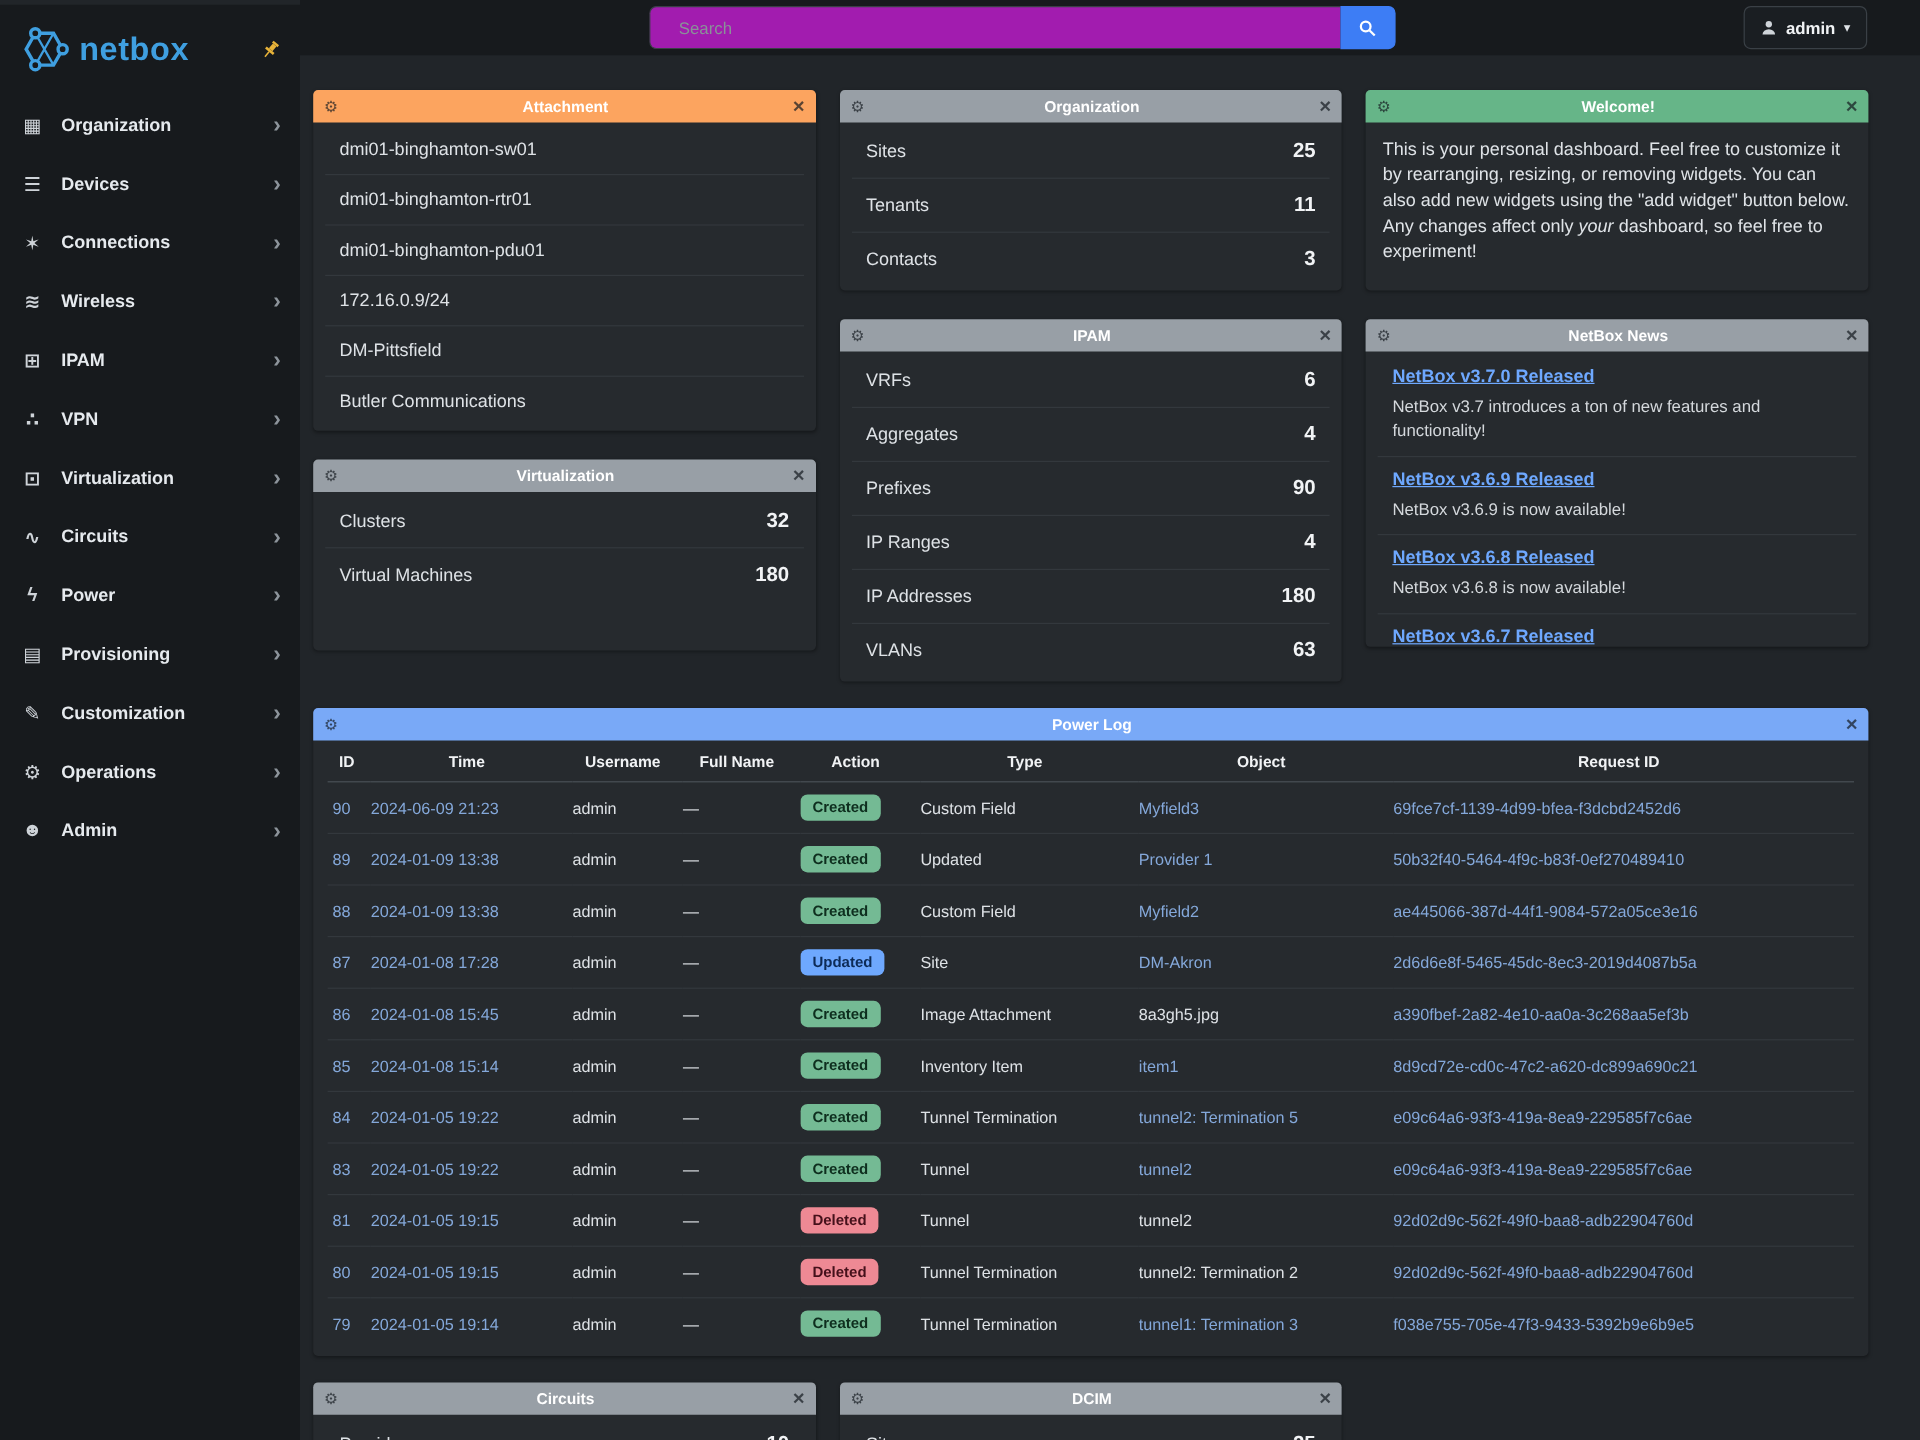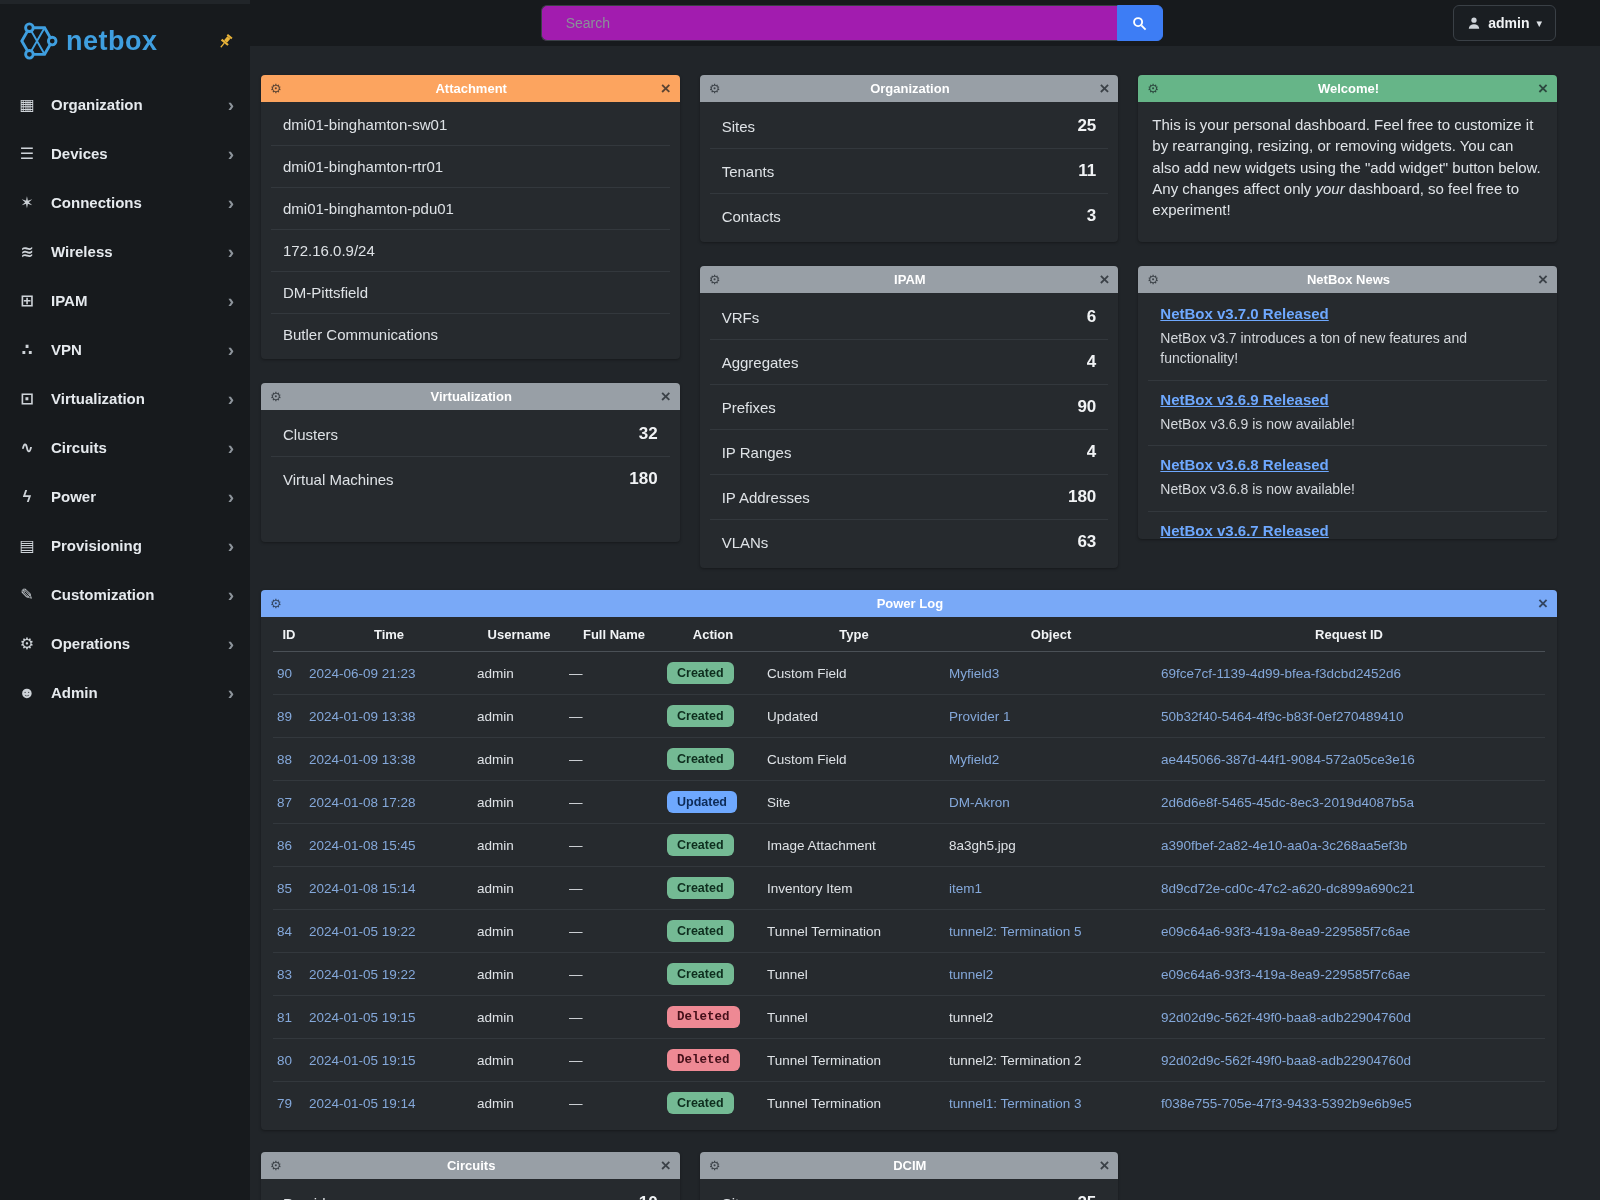--- a/index.html
+++ b/index.html
@@ -94,21 +94,21 @@
     padding:10px 8px 9px 0;border-bottom:1px solid #4a5056;}
   table.changelog td{font-size:13.5px;color:var(--text);padding:10px 8px 10px 0;
     border-bottom:1px solid var(--row-border);overflow:hidden;white-space:nowrap;text-overflow:ellipsis;}
   table.changelog tr:last-child td{border-bottom:none;margin-left:40px;}
   table.changelog th:first-child,table.changelog td:first-child{padding-left:4px;}
   .tlink{color:var(--link);}
   .muted{color:var(--text);}
   .badge{display:inline-block;padding:4px 10px;border-radius:6px;font-size:12.5px;font-weight:700;}
   .badge.created{background:var(--badge-created-bg);color:var(--badge-created-fg);}
   .badge.updated{background:var(--badge-updated-bg);color:var(--badge-updated-fg);}
-  .badge.deleted{background:var(--badge-deleted-bg);color:var(--badge-deleted-fg);font-family:Liberation Mono, monospace;}
+  .badge.deleted{background:var(--badge-deleted-bg);color:var(--badge-deleted-fg);}
 </style>
 </head>
 <body>
 
 <div class="sidebar">
   <div class="logo-row">
     <svg width="42" height="38" viewBox="0 0 44 40">
       <path d="M14 6 L30 6 L38 20 L30 34 L14 34 L6 20 Z" fill="none" stroke="#3f9fe0" stroke-width="3"></path>
       <path d="M14 6 L30 34 M30 6 L14 34" fill="none" stroke="#3f9fe0" stroke-width="2"></path>
       <circle cx="14" cy="6" r="4" fill="#171a1d" stroke="#3f9fe0" stroke-width="3"></circle>

